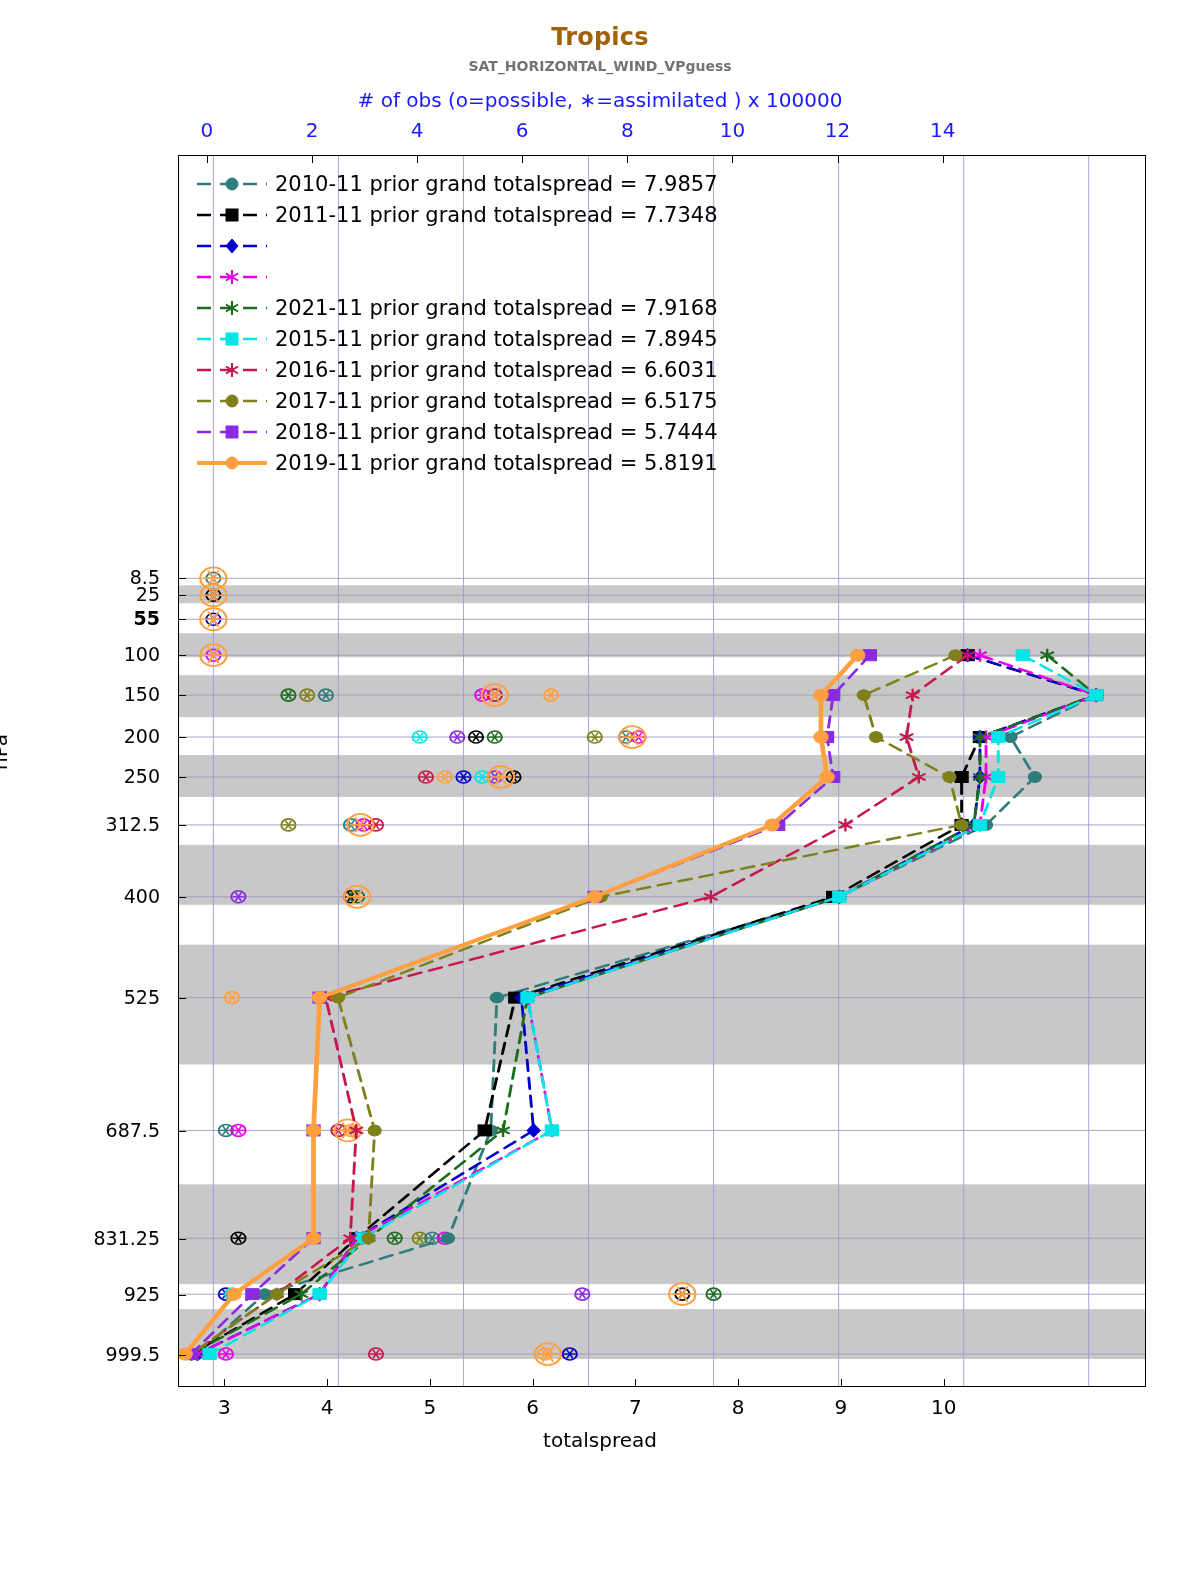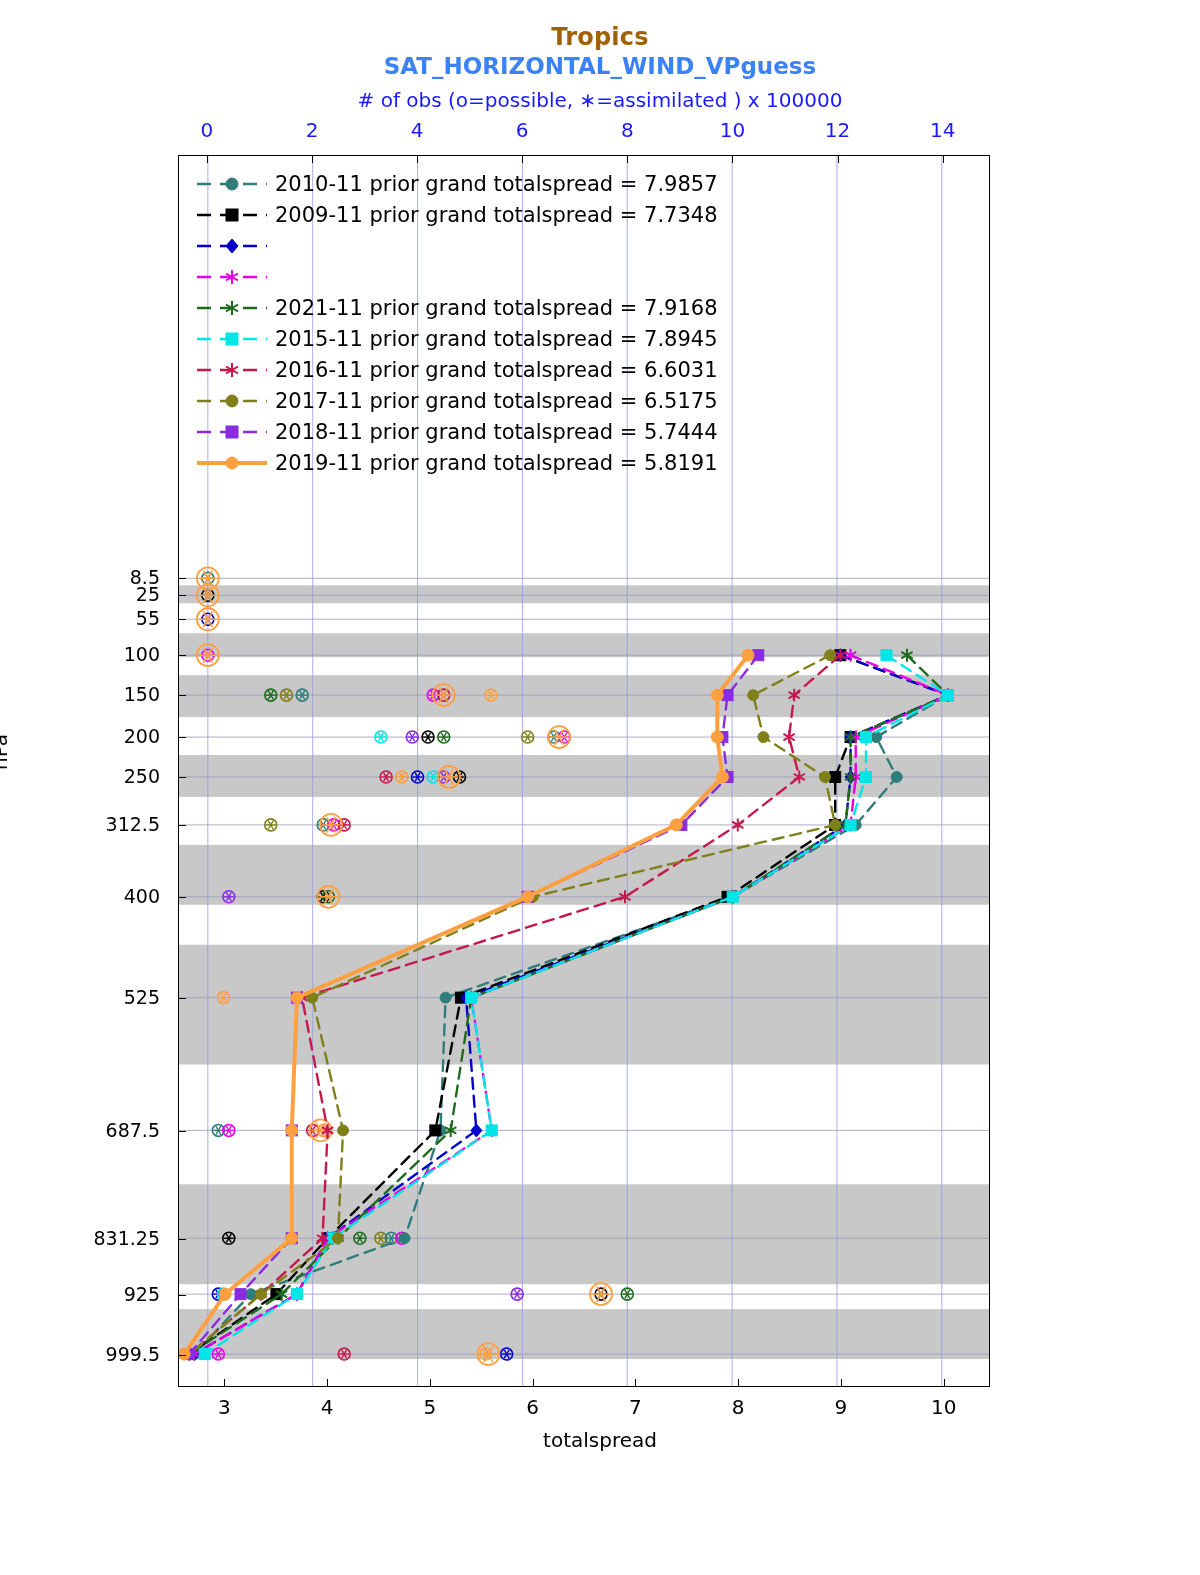--- a/index.html
+++ b/index.html
@@ -30,41 +30,41 @@
     text-align: center;
   }
   .title-main {
     font-size: 24px;
     font-weight: bold;
     color: #a16207;
     line-height: 30px;
     letter-spacing: 0.2px;
   }
   .title-sub {
-    font-size: 23px;
+    font-size: 14px;
     font-weight: bold;
-    color: #3b82f6;
+    color: #737373;
     line-height: 28px;
   }
   .top-axis-label {
     position: absolute;
     left: 0;
     top: 88px;
     width: 1200px;
     text-align: center;
     font-size: 20px;
     color: #1a1aff;
   }
 
   
   .plot {
     position: absolute;
     left: 178px;
     top: 155px;
-    width: 812px;
+    width: 968px;
     height: 1232px;
     border: 1.5px solid #000;
     box-sizing: border-box;
     background: #fff;
     overflow: hidden;
   }
 
   
   .tick-top, .tick-bottom {
     position: absolute;
@@ -592,21 +592,21 @@
               <line x1="4" y1="16" x2="74" y2="16" stroke="#2e7d7b" stroke-width="2.6" stroke-dasharray="14,9"></line>
               <circle cx="39" cy="16" r="6" fill="#2e7d7b" stroke="#2e7d7b"></circle>
             </svg></div>
           <div class="legend-text">2010-11 prior grand totalspread = 7.9857</div>
         </div>
         <div class="legend-row">
           <div class="legend-sample"><svg width="78" height="31">
               <line x1="4" y1="16" x2="74" y2="16" stroke="#000000" stroke-width="2.6" stroke-dasharray="14,9"></line>
               <rect x="33" y="10" width="12" height="12" fill="#000000" stroke="#000000"></rect>
             </svg></div>
-          <div class="legend-text">2009-11 prior grand totalspread = 7.7348</div>
+          <div class="legend-text">2011-11 prior grand totalspread = 7.7348</div>
         </div>
         <div class="legend-row">
           <div class="legend-sample"><svg width="78" height="31">
               <line x1="4" y1="16" x2="74" y2="16" stroke="#0000cd" stroke-width="2.6" stroke-dasharray="14,9"></line>
               <polygon points="39,9 45,16 39,23 33,16" fill="#0000cd" stroke="#0000cd"></polygon>
             </svg></div>
         </div>
         <div class="legend-row">
           <div class="legend-sample"><svg width="78" height="31">
               <line x1="4" y1="16" x2="74" y2="16" stroke="#e500e5" stroke-width="2.6" stroke-dasharray="14,9"></line>
@@ -687,21 +687,21 @@
     <div class="tick-bottom" style="left: 738.177px;">8</div>
     <div class="tickmark-bottom" style="left: 738.177px; top: 1379px; height: 8px; bottom: auto;"></div>
     <div class="tick-bottom" style="left: 840.962px;">9</div>
     <div class="tickmark-bottom" style="left: 840.962px; top: 1379px; height: 8px; bottom: auto;"></div>
     <div class="tick-bottom" style="left: 943.747px;">10</div>
     <div class="tickmark-bottom" style="left: 943.747px; top: 1379px; height: 8px; bottom: auto;"></div>
     <div class="tick-left" style="left: 20px; top: 578px;">8.5</div>
     <div class="tickmark-left" style="left: 178px; top: 578px; position: absolute;"></div>
     <div class="tick-left" style="left: 20px; top: 595px;">25</div>
     <div class="tickmark-left" style="left: 178px; top: 595px; position: absolute;"></div>
-    <div class="tick-left" style="left: 20px; top: 619px;">55</div>
+    <div class="tick-left" style="left: 20px; top: 619px; font-weight: bold;">55</div>
     <div class="tickmark-left" style="left: 178px; top: 619px; position: absolute;"></div>
     <div class="tick-left" style="left: 20px; top: 655px;">100</div>
     <div class="tickmark-left" style="left: 178px; top: 655px; position: absolute;"></div>
     <div class="tick-left" style="left: 20px; top: 695px;">150</div>
     <div class="tickmark-left" style="left: 178px; top: 695px; position: absolute;"></div>
     <div class="tick-left" style="left: 20px; top: 737px;">200</div>
     <div class="tickmark-left" style="left: 178px; top: 737px; position: absolute;"></div>
     <div class="tick-left" style="left: 20px; top: 777px;">250</div>
     <div class="tickmark-left" style="left: 178px; top: 777px; position: absolute;"></div>
     <div class="tick-left" style="left: 20px; top: 825px;">312.5</div>

